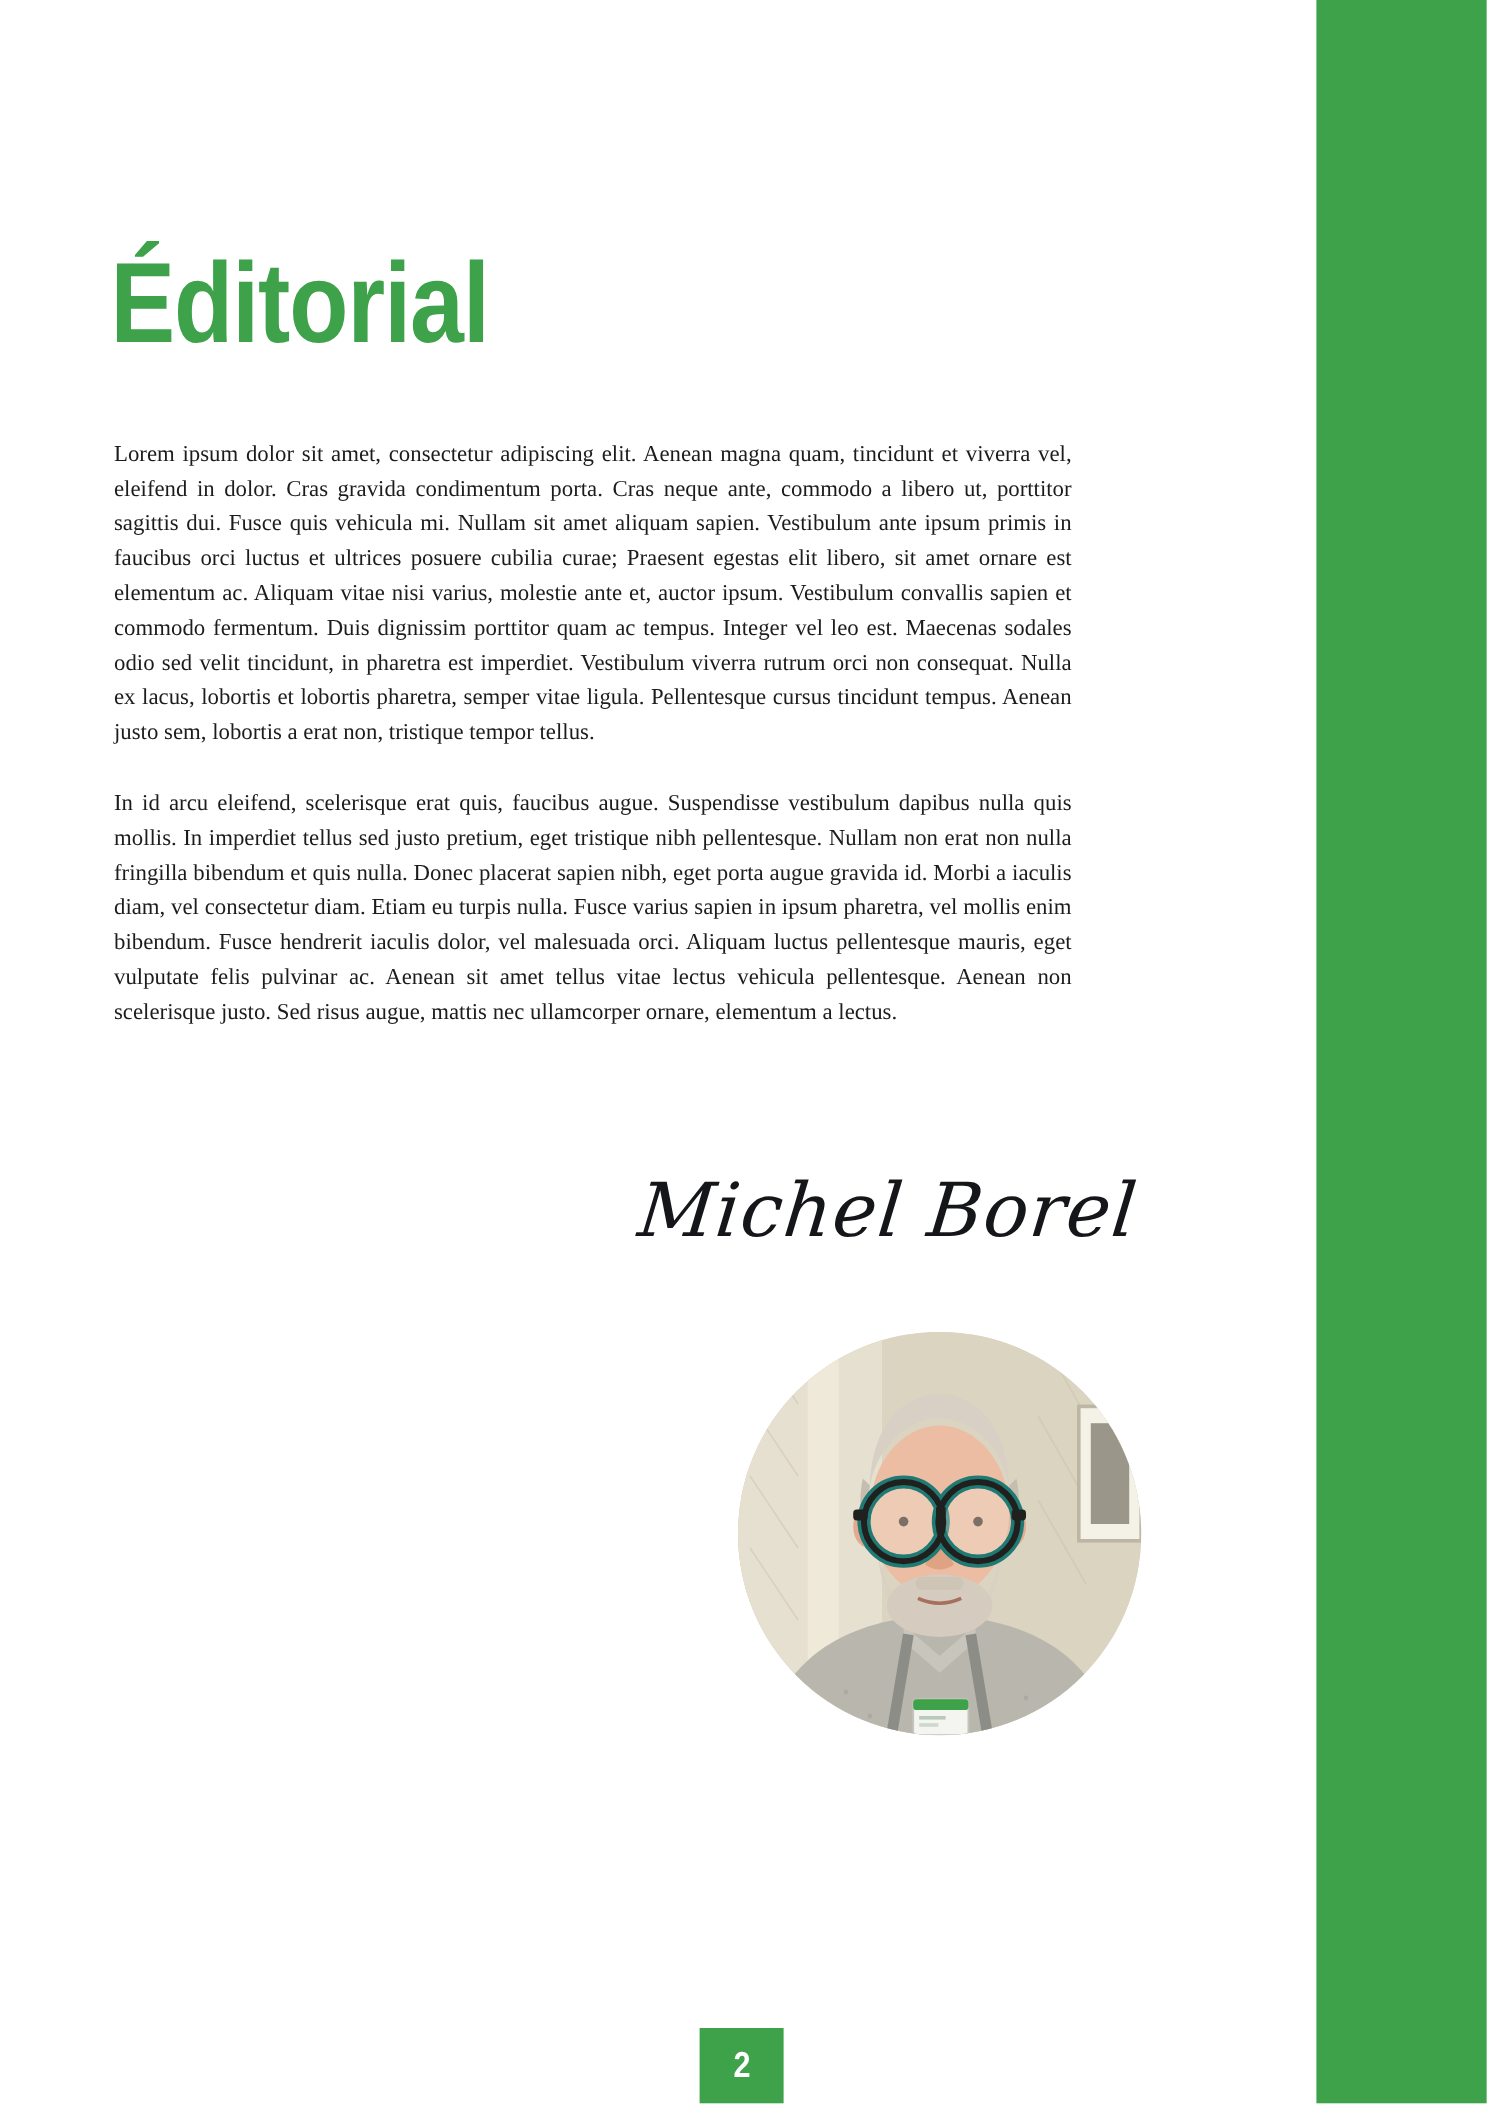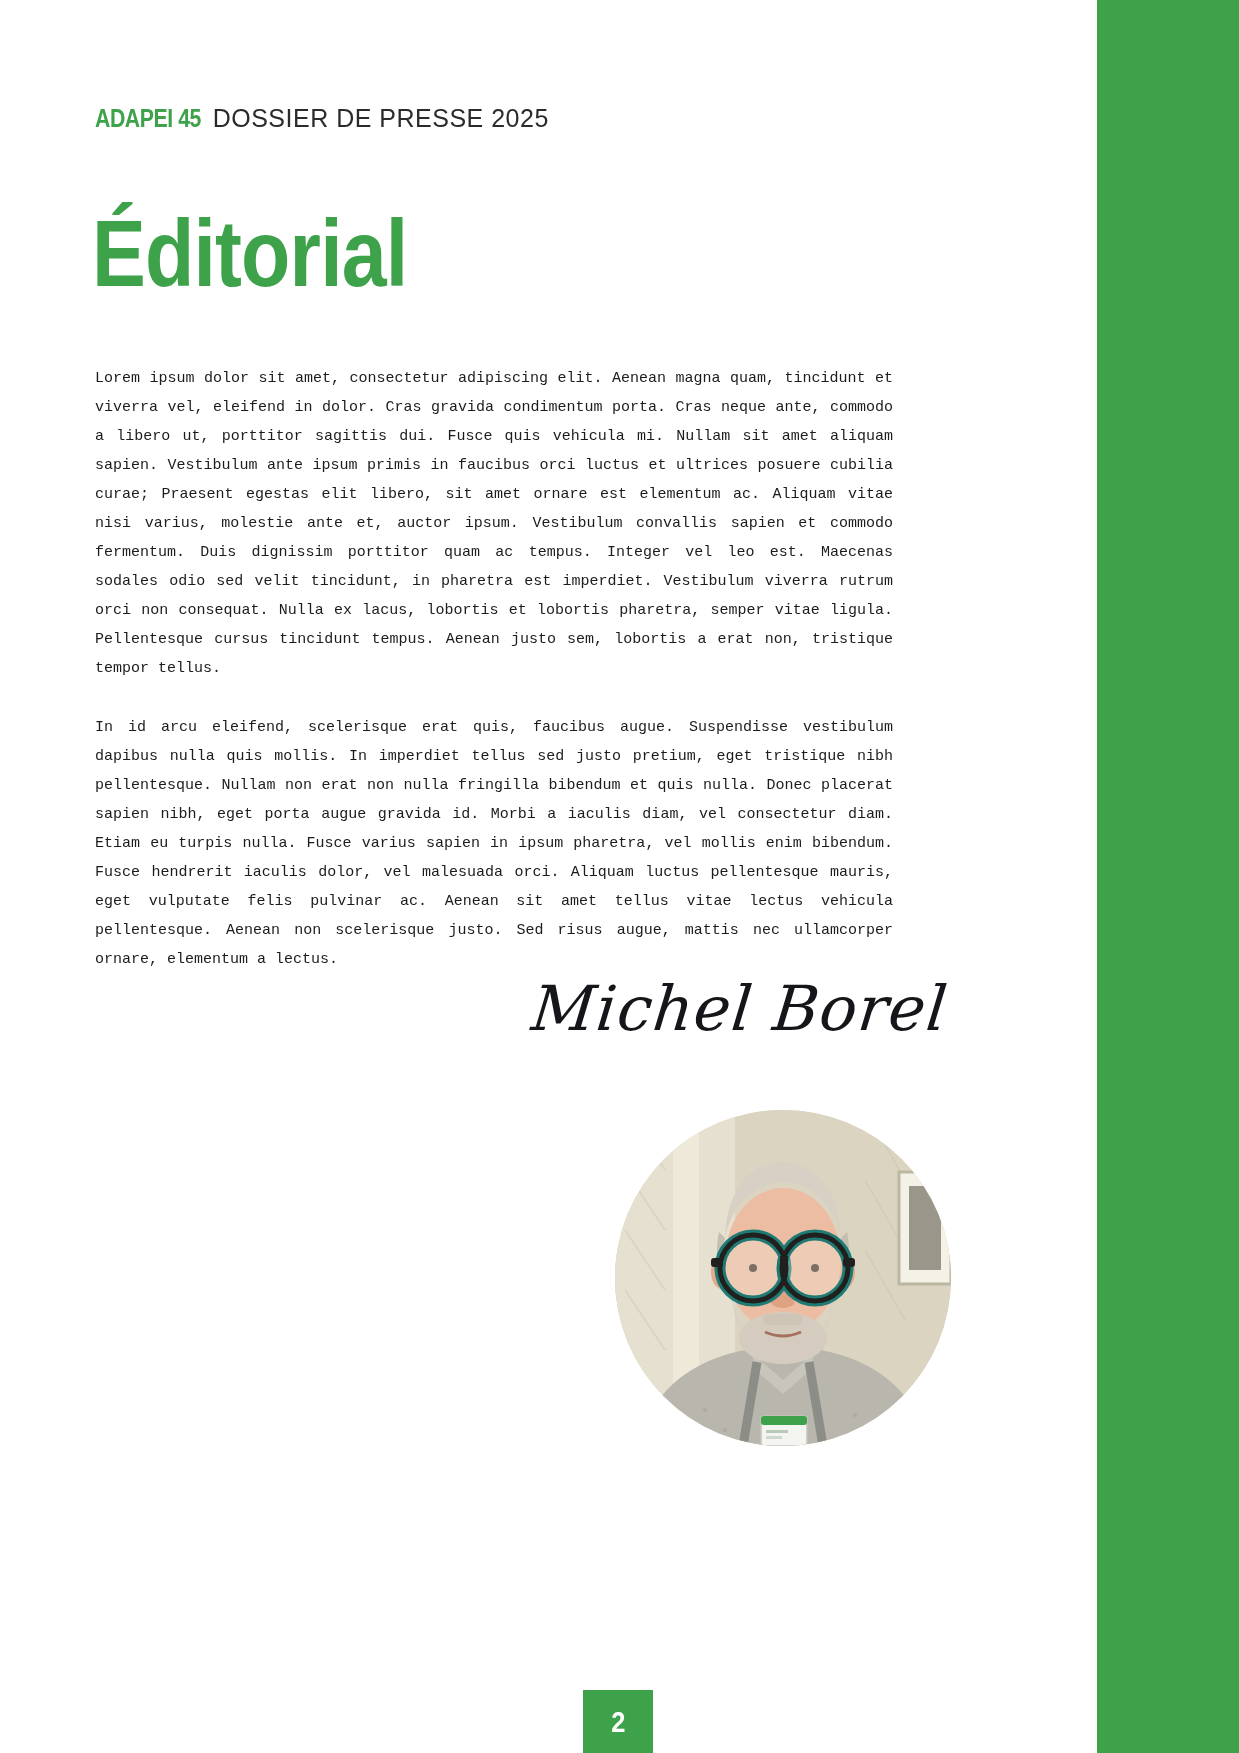--- a/index.html
+++ b/index.html
@@ -25,22 +25,22 @@
     position:absolute;left:92px;top:206px;margin:0;
     font-size:95px;line-height:1;font-weight:800;color:#3EA24B;
     letter-spacing:-1px;display:inline-block;
     transform:scaleX(.85);transform-origin:left center;white-space:nowrap;
   }
 
   
   .body-copy{position:absolute;left:95px;top:364px;width:798px;}
   .body-copy p{
     margin:0 0 30px 0;
-    font-family:Liberation Mono, monospace;
-    font-size:15px;line-height:29px;color:#1c1c1c;
+    font-family:Liberation Serif, serif;
+    font-size:19px;line-height:29px;color:#1c1c1c;
     text-align:justify;
   }
 
   
   .signature{
     position:absolute;left:520px;top:972px;width:440px;
     text-align:center;
     font-family:"DejaVu Serif",serif;font-style:italic;font-weight:400;
     font-size:62px;color:#15161a;letter-spacing:1px;
     transform:skewX(-6deg);
@@ -65,24 +65,20 @@
     transform:scaleX(.85);
   }
 </style>
 </head>
 <body>
 
 <div class="page">
 
   <div class="green-bar"></div>
 
-  <div class="header">
-    <span class="brand">ADAPEI 45</span>
-    <span class="header-rest">DOSSIER DE PRESSE 2025</span>
-  </div>
 
   <h1 class="headline">Éditorial</h1>
 
   <div class="body-copy">
     <p>Lorem ipsum dolor sit amet, consectetur adipiscing elit. Aenean magna quam, tincidunt et viverra vel, eleifend in dolor. Cras gravida condimentum porta. Cras neque ante, commodo a libero ut, porttitor sagittis dui. Fusce quis vehicula mi. Nullam sit amet aliquam sapien. Vestibulum ante ipsum primis in faucibus orci luctus et ultrices posuere cubilia curae; Praesent egestas elit libero, sit amet ornare est elementum ac. Aliquam vitae nisi varius, molestie ante et, auctor ipsum. Vestibulum convallis sapien et commodo fermentum. Duis dignissim porttitor quam ac tempus. Integer vel leo est. Maecenas sodales odio sed velit tincidunt, in pharetra est imperdiet. Vestibulum viverra rutrum orci non consequat. Nulla ex lacus, lobortis et lobortis pharetra, semper vitae ligula. Pellentesque cursus tincidunt tempus. Aenean justo sem, lobortis a erat non, tristique tempor tellus.</p>
     <p>In id arcu eleifend, scelerisque erat quis, faucibus augue. Suspendisse vestibulum dapibus nulla quis mollis. In imperdiet tellus sed justo pretium, eget tristique nibh pellentesque. Nullam non erat non nulla fringilla bibendum et quis nulla. Donec placerat sapien nibh, eget porta augue gravida id. Morbi a iaculis diam, vel consectetur diam. Etiam eu turpis nulla. Fusce varius sapien in ipsum pharetra, vel mollis enim bibendum. Fusce hendrerit iaculis dolor, vel malesuada orci. Aliquam luctus pellentesque mauris, eget vulputate felis pulvinar ac. Aenean sit amet tellus vitae lectus vehicula pellentesque. Aenean non scelerisque justo. Sed risus augue, mattis nec ullamcorper ornare, elementum a lectus.</p>
   </div>
 
   <div class="signature">Michel Borel</div>
 

